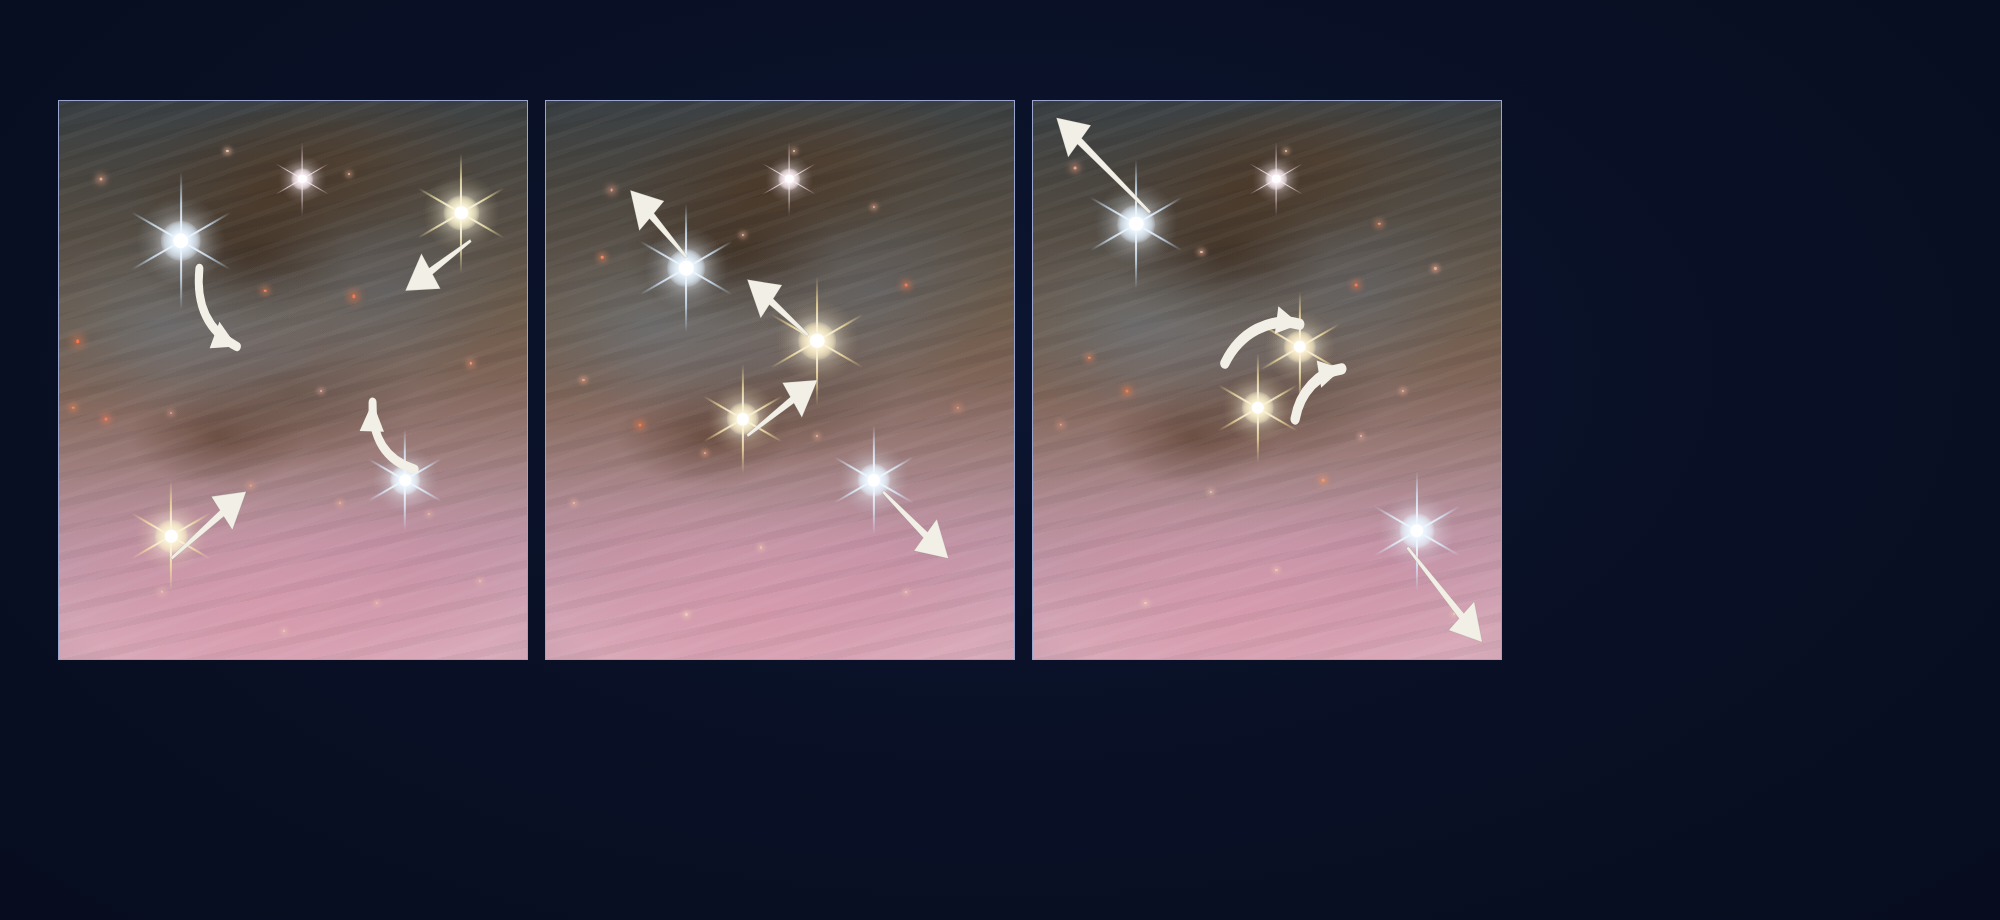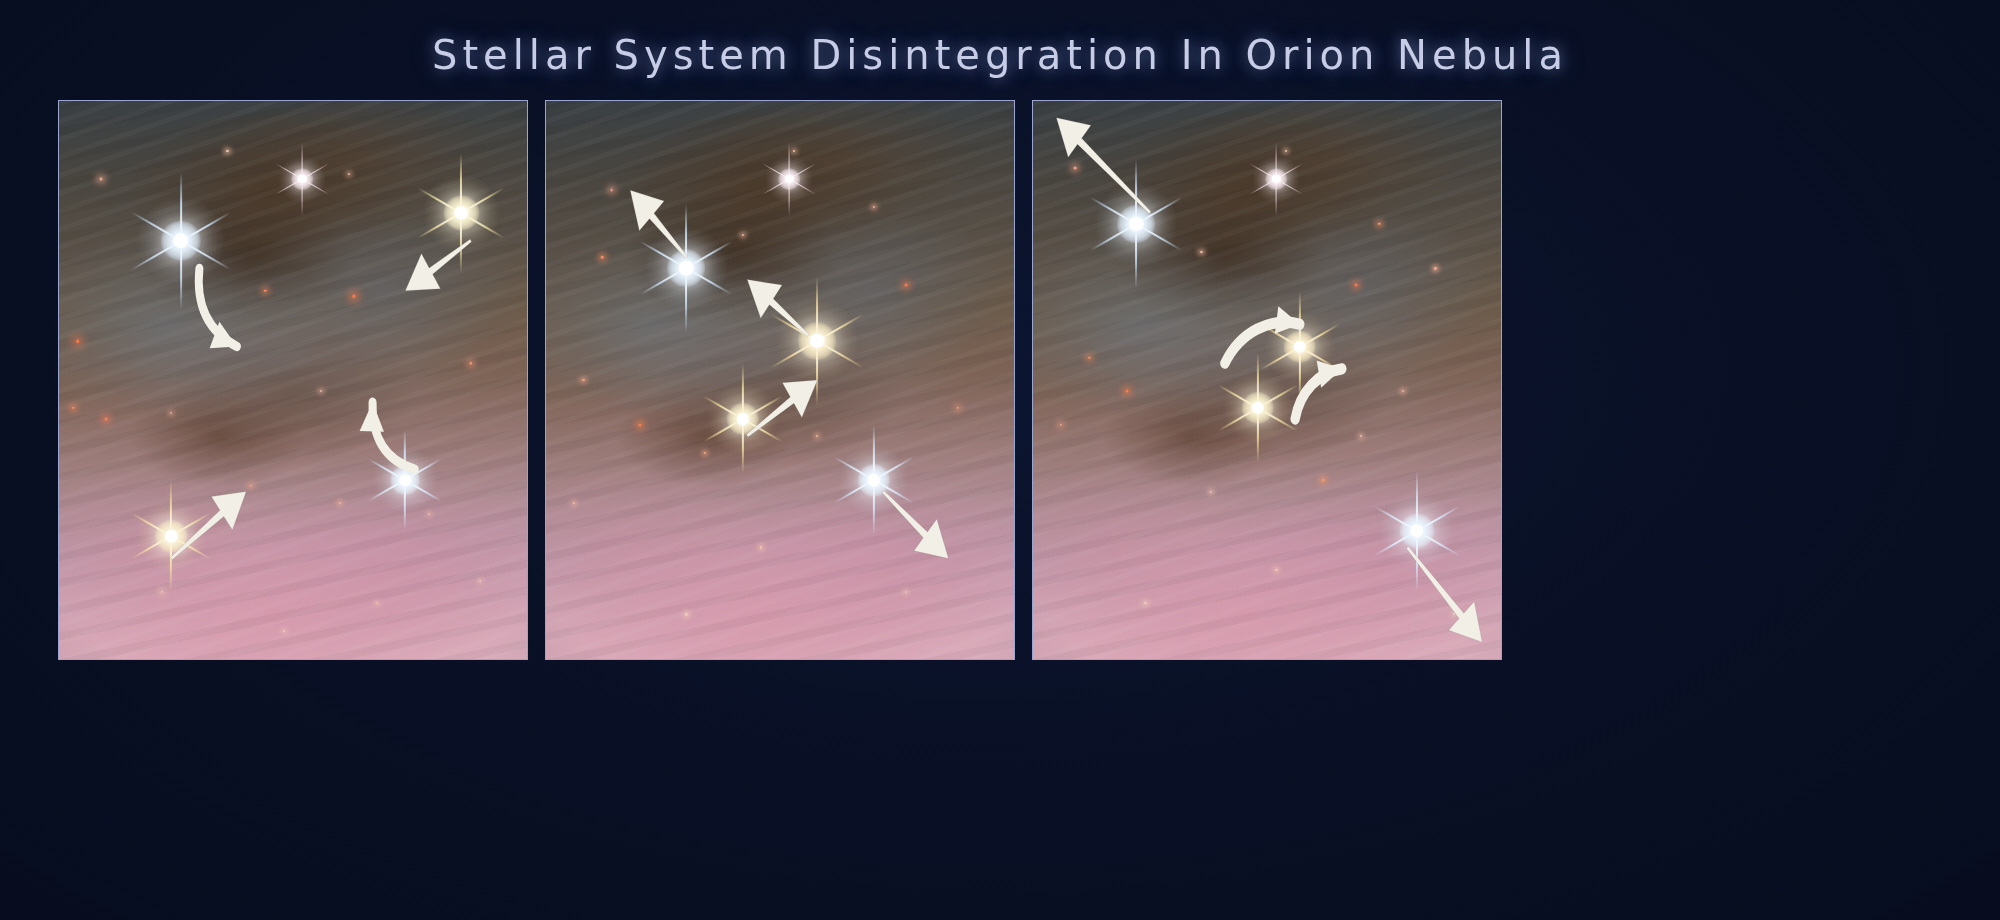--- a/index.html
+++ b/index.html
@@ -112,21 +112,20 @@
 
   
   .arrow-layer { position: absolute; inset: 0; }
   .arrow-layer svg { position: absolute; inset: 0; width: 100%; height: 100%; overflow: visible; }
 </style>
 </head>
 <body style="background: rgb(10, 18, 38);">
 
 <div id="root">
 
-  <div id="title" style="color: rgb(199, 205, 230);">Stellar System Disintegration In Orion Nebula</div>
 
   <div class="panel" id="panel-1" style="border-color: rgb(154, 166, 207);">
     <div class="neb neb-base"></div>
     <div class="neb neb-dust-a"></div>
     <div class="neb neb-cool"></div>
     <div class="neb neb-pink"></div>
     <div class="neb neb-streaks"></div>
     <div class="neb neb-vig"></div>
     <div class="star-layer">
         <div class="fstar" style="left: 9%; top: 14%; width: 3px; height: 3px; background: rgb(232, 168, 140); box-shadow: rgba(232, 168, 140, 0.8) 0px 0px 7.8px 2.7px;"></div>

